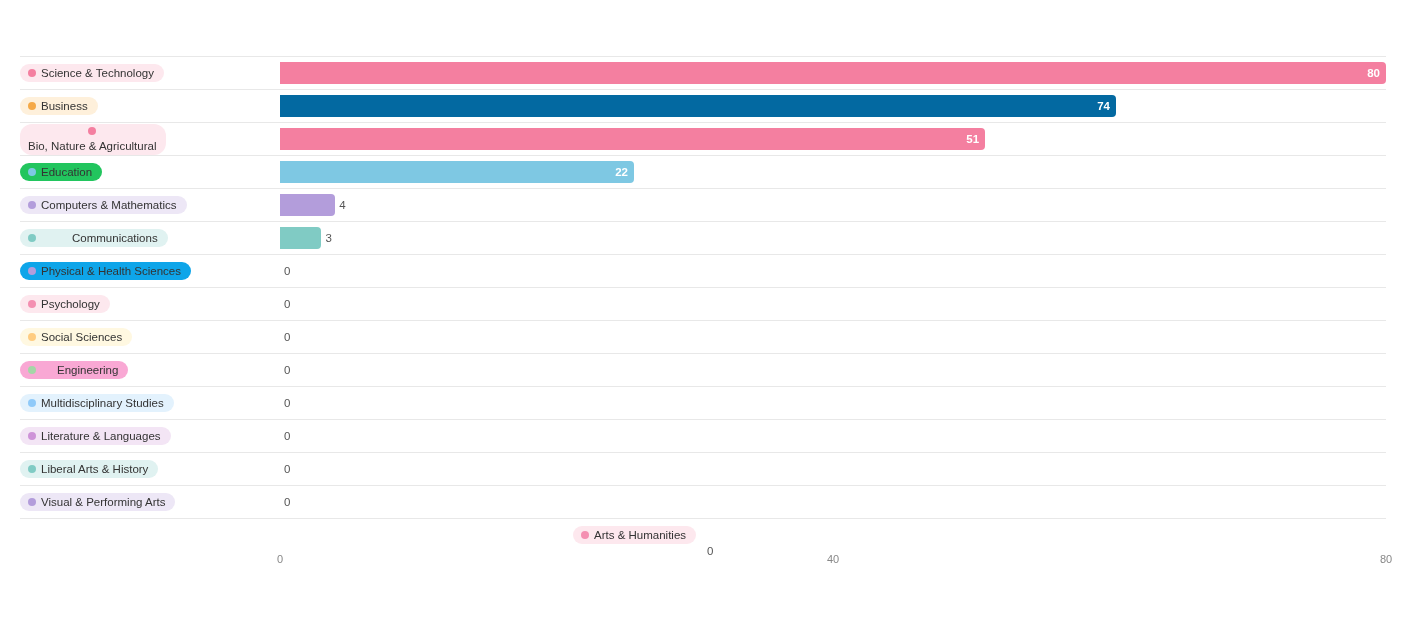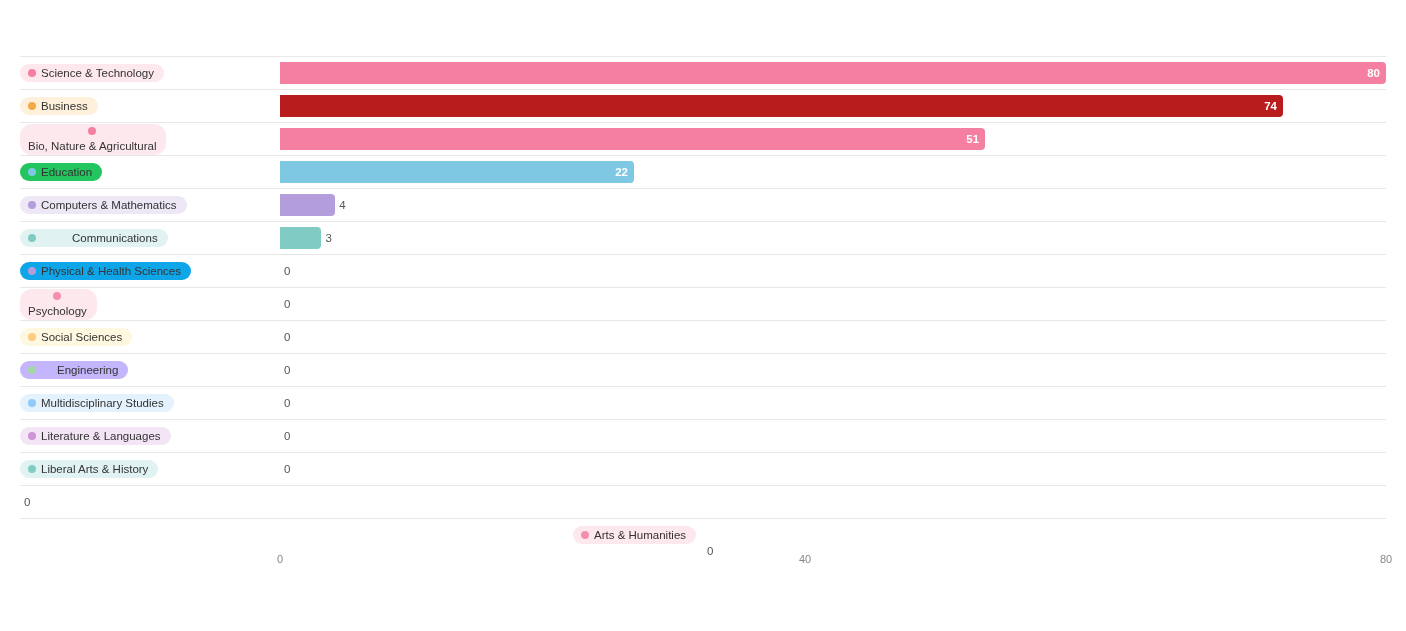--- a/index.html
+++ b/index.html
@@ -121,21 +121,21 @@
           </div>
         </div>
         <div class="bar-row">
           <div class="label-area">
             <div class="label-pill" style="background: rgb(254, 240, 219);">
               <div class="label-dot" style="background: rgb(245, 169, 71);"></div>
               <span>Business</span>
             </div>
           </div>
           <div class="bar-section">
-            <div class="bar" style="width: 1003px; background: #b91c1c; min-width: 4px;">
+            <div class="bar" style="width: 836px; background: #0369a1; min-width: 4px;">
               <span style="position: absolute; right: 6px; color: rgb(255, 255, 255); font-weight: bold; font-size: 11.5px;">74</span>
             </div>
           </div>
         </div>
         <div class="bar-row">
           <div class="label-area">
             <div class="label-pill" style="background: rgb(253, 232, 238); flex-direction: column;">
               <div class="label-dot" style="background: rgb(244, 127, 160);"></div>
               <span>Bio, Nature &amp; Agricultural</span>
             </div>
@@ -190,21 +190,21 @@
               <span>Physical &amp; Health Sciences</span>
             </div>
           </div>
           <div class="bar-section">
             <div class="bar" style="width: 0px; background: rgb(179, 157, 219); min-width: 0px;"></div>
             <span style="position: absolute; left: 4px; color: rgb(85, 85, 85); font-size: 11.5px;">0</span>
           </div>
         </div>
         <div class="bar-row">
           <div class="label-area">
-            <div class="label-pill" style="background: rgb(253, 232, 238); flex-direction: column;">
+            <div class="label-pill" style="background: rgb(253, 232, 238);">
               <div class="label-dot" style="background: rgb(244, 143, 177);"></div>
               <span>Psychology</span>
             </div>
           </div>
           <div class="bar-section">
             <div class="bar" style="width: 0px; background: rgb(244, 143, 177); min-width: 0px;"></div>
             <span style="position: absolute; left: 4px; color: rgb(85, 85, 85); font-size: 11.5px;">0</span>
           </div>
         </div>
         <div class="bar-row">
@@ -214,21 +214,21 @@
               <span>Social Sciences</span>
             </div>
           </div>
           <div class="bar-section">
             <div class="bar" style="width: 0px; background: rgb(255, 204, 128); min-width: 0px;"></div>
             <span style="position: absolute; left: 4px; color: rgb(85, 85, 85); font-size: 11.5px;">0</span>
           </div>
         </div>
         <div class="bar-row">
           <div class="label-area">
-            <div class="label-pill" style="background: #c4b5fd; gap: 21px;">
+            <div class="label-pill" style="background: #f9a8d4; gap: 21px;">
               <div class="label-dot" style="background: rgb(165, 214, 167);"></div>
               <span>Engineering</span>
             </div>
           </div>
           <div class="bar-section">
             <div class="bar" style="width: 0px; background: rgb(165, 214, 167); min-width: 0px;"></div>
             <span style="position: absolute; left: 4px; color: rgb(85, 85, 85); font-size: 11.5px;">0</span>
           </div>
         </div>
         <div class="bar-row">
@@ -261,20 +261,26 @@
               <div class="label-dot" style="background: rgb(128, 203, 196);"></div>
               <span>Liberal Arts &amp; History</span>
             </div>
           </div>
           <div class="bar-section">
             <div class="bar" style="width: 0px; background: rgb(128, 203, 196); min-width: 0px;"></div>
             <span style="position: absolute; left: 4px; color: rgb(85, 85, 85); font-size: 11.5px;">0</span>
           </div>
         </div>
         <div class="bar-row">
+          <div class="label-area">
+            <div class="label-pill" style="background: rgb(237, 231, 246);">
+              <div class="label-dot" style="background: rgb(179, 157, 219);"></div>
+              <span>Visual &amp; Performing Arts</span>
+            </div>
+          </div>
           <div class="bar-section">
             <div class="bar" style="width: 0px; background: rgb(179, 157, 219); min-width: 0px;"></div>
             <span style="position: absolute; left: 4px; color: rgb(85, 85, 85); font-size: 11.5px;">0</span>
           </div>
         </div>
         <div class="bar-row">
           <div class="label-area">
             <div class="label-pill" style="background: rgb(253, 232, 238);">
               <div class="label-dot" style="background: rgb(244, 143, 177);"></div>
               <span>Arts &amp; Humanities</span>
@@ -282,17 +288,17 @@
           </div>
           <div class="bar-section">
             <div class="bar" style="width: 0px; background: rgb(244, 143, 177); min-width: 0px;"></div>
             <span style="position: absolute; left: 4px; color: rgb(85, 85, 85); font-size: 11.5px;">0</span>
           </div>
         </div>
       </div>
 
     <div style="position:relative; margin-left:260px; height:20px; margin-top:2px;" id="x-axis-container">
     <span class="x-tick" style="left: 0px;">0</span>
-        <span class="x-tick" style="left: 525px;">40</span>
+        <span class="x-tick" style="left: 553px;">40</span>
         <span class="x-tick" style="left: 1106px;">80</span>
       </div>
   </div>
 </div>
 
 </body></html>

